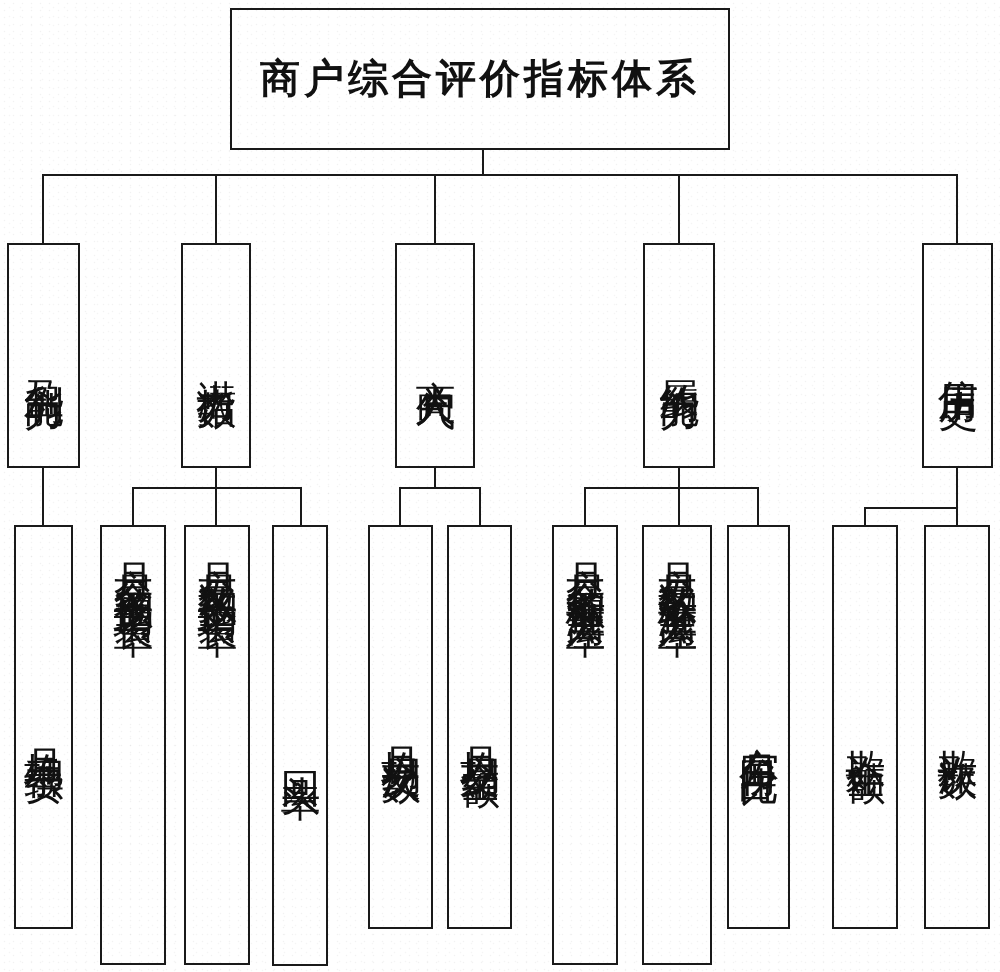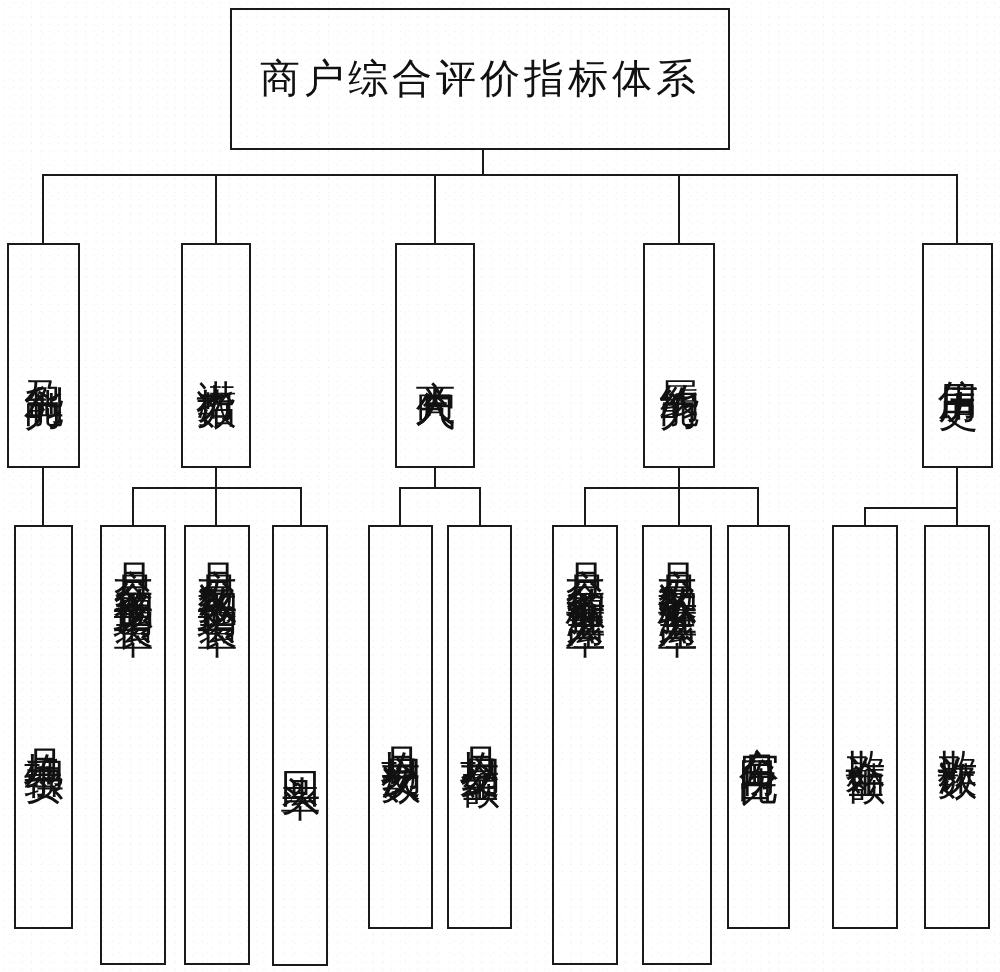--- a/index.html
+++ b/index.html
@@ -24,20 +24,21 @@
     background: transparent;
     display: flex;
     align-items: center;
     justify-content: center;
   }
   .htext {
     font-size: 40px;
     letter-spacing: 4px;
     white-space: nowrap;
     line-height: 1;
+    font-weight: bold;
   }
   .vtext {
     writing-mode: vertical-rl;
     text-orientation: upright;
     font-size: 40px;
     line-height: 1;
     letter-spacing: 4px;
     white-space: nowrap;
   }
   .leaf.tall { align-items: flex-start; }

